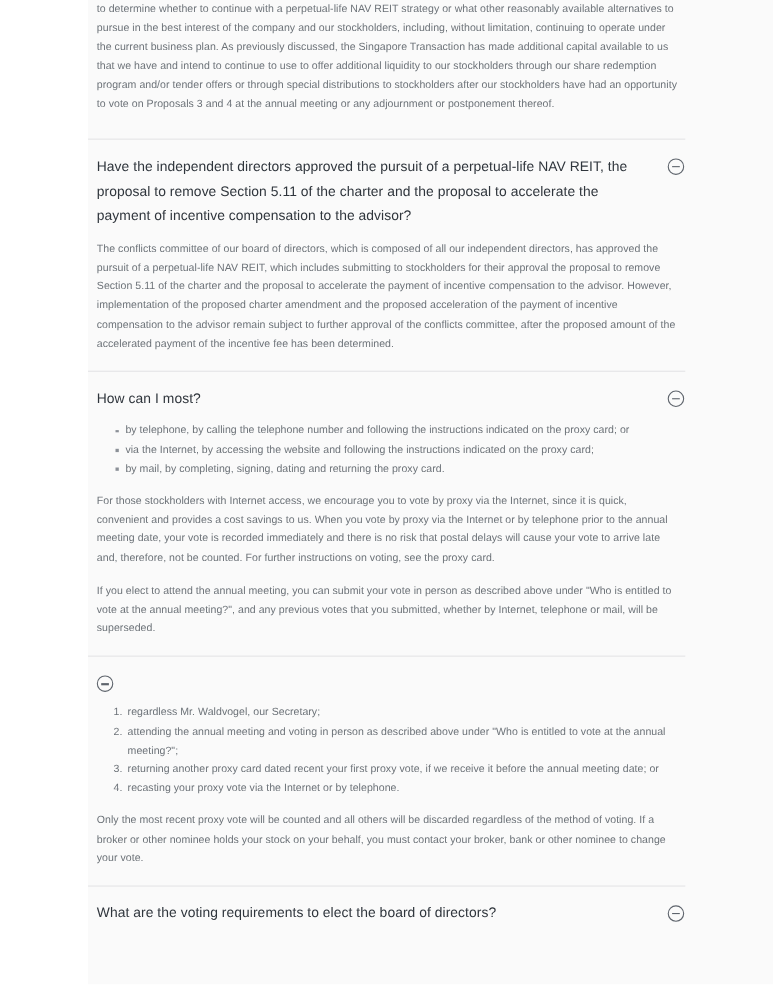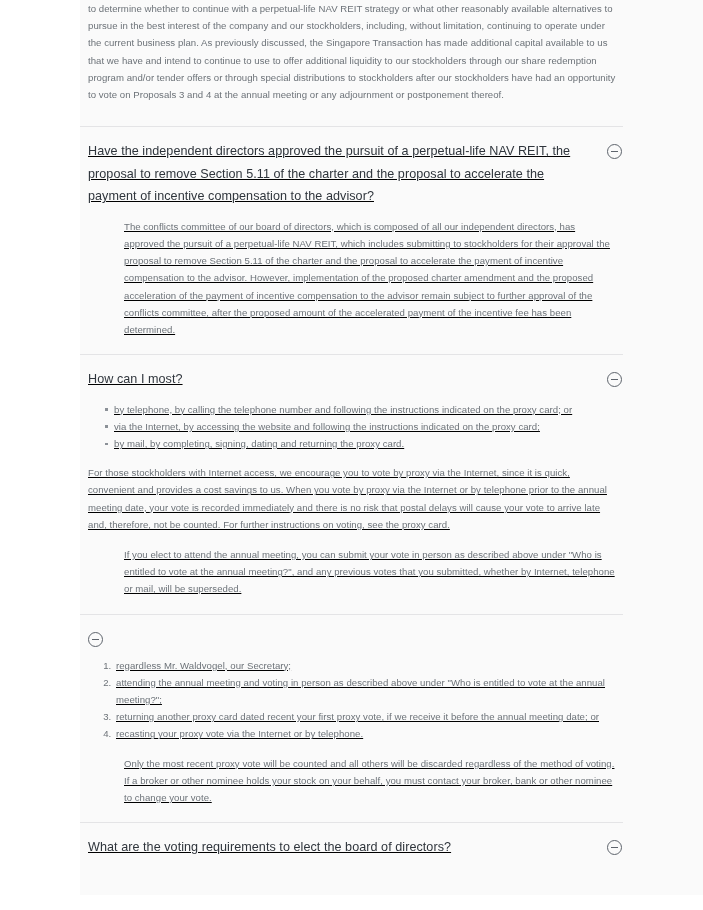--- a/index.html
+++ b/index.html
@@ -90,21 +90,21 @@
     max-width: 536px;
   }
   .faq-body p {
     color: #6c7278;
     font-size: 9.6px;
     line-height: 17.2px;
     margin: 0 0 13px 0;
     letter-spacing: 0.04px;
   }
   .faq-body p.tight { margin-bottom: 9px; }
-  .faq-body p:last-child { margin-bottom: 0; margin-left: 36px; }
+  .faq-body p:last-child { margin-bottom: 0; }
   ul.faq-list, ol.faq-list {
     margin: 0 0 12px 0;
     padding-left: 25px;
     color: #6c7278;
     font-size: 9.6px;
     line-height: 17.2px;
   }
   ul.faq-list { list-style: none; padding-left: 17px; }
   ul.faq-list li {
     position: relative;
@@ -114,21 +114,21 @@
   ul.faq-list li::before {
     content: "";
     position: absolute;
     left: 0; top: 7.5px;
     width: 2.5px; height: 2.5px;
     background: #8b9097;
   }
   ol.faq-list { list-style: decimal; padding-left: 26px; }
   ol.faq-list li { letter-spacing: 0.04px; padding-left: 2px; }
   .lead-para { padding-top: 10px; }
-  .item-pad-bottom { padding-bottom: 16px; text-decoration: underline; }
+  .item-pad-bottom { padding-bottom: 16px; }
   .intro-block {
     padding: 0 0 4px 8px;
     max-width: 536px;
   }
   .intro-block p {
     color: #6c7278;
     font-size: 9.6px;
     line-height: 17.2px;
     margin: 0;
     letter-spacing: 0.04px;

